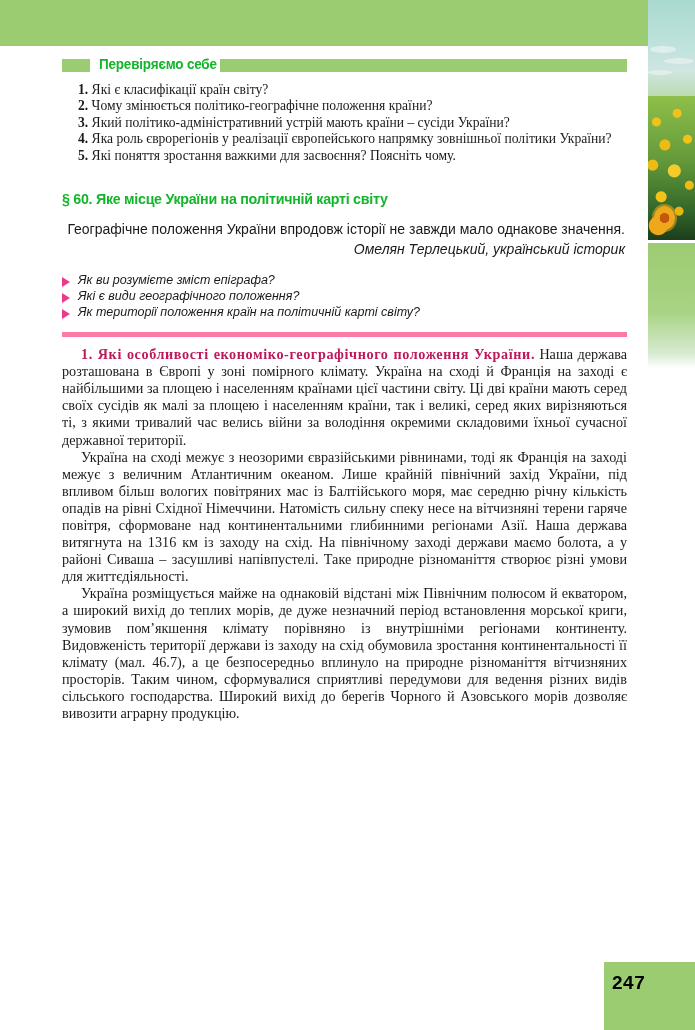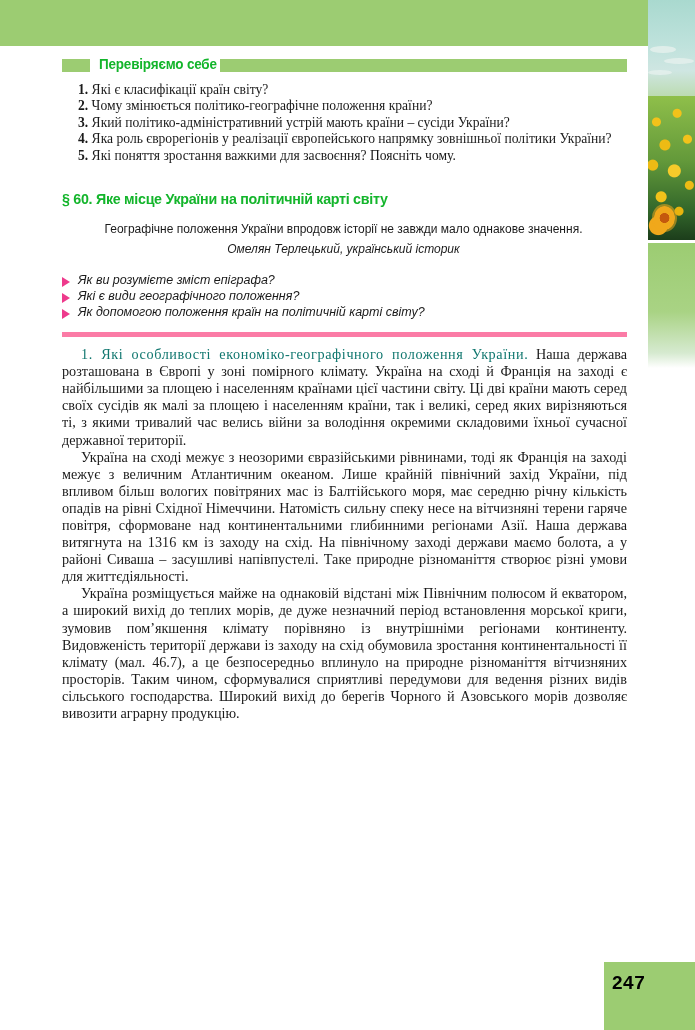--- a/index.html
+++ b/index.html
@@ -179,23 +179,23 @@
     letter-spacing: -0.3px;
     transform: scaleX(.95);
     transform-origin: left center;
     white-space: nowrap;
   }
 
   
   .epigraph {
     margin-top: 14px;
     font-family: "Liberation Sans", sans-serif;
-    font-size: 12px;
+    font-size: 14px;
     line-height: 16px;
-    text-align: center;
+    text-align: right;
     padding-right: 2px;
   }
   .epigraph .epi-author {
     display: block;
     font-style: italic;
     margin-top: 4px;
   }
 
   
   .arrow-list {
@@ -238,22 +238,22 @@
     line-height: 17.1px;
     text-align: justify;
     text-align-last: left;
     hyphens: manual;
   }
   .body-text p {
     margin: 0;
     text-indent: 19px;
   }
   .subhead-inline {
-    color: #0f766e;
-    font-weight: 400;
+    color: #be185d;
+    font-weight: 700;
     letter-spacing: .6px;
   }
 </style>
 </head>
 <body>
 
 <div class="top-band"></div>
 
 <div class="side-photo">
   <div class="sky"></div>
@@ -297,21 +297,21 @@
     <div class="arrow-row">
       <span class="arrow-icon"></span>
       <span class="arrow-text">Як ви розумієте зміст епіграфа?</span>
     </div>
     <div class="arrow-row">
       <span class="arrow-icon"></span>
       <span class="arrow-text">Які є види географічного положення?</span>
     </div>
     <div class="arrow-row">
       <span class="arrow-icon"></span>
-      <span class="arrow-text">Як допомогою положення країн на політичній карті світу?</span>
+      <span class="arrow-text">Як території положення країн на політичній карті світу?</span>
     </div>
   </div>
 
   <div class="pink-rule"></div>
 
   <div class="body-text">
     <p><span class="subhead-inline">1. Які особливості економіко-географічного положення України.</span> <span>Наша держава розташована в Європі у зоні помірного клімату. Україна на сході й Франція на заході є найбільшими за площею і населенням країнами цієї частини світу. Ці дві країни мають серед своїх сусідів як малі за площею і населенням країни, так і великі, серед яких вирізняються ті, з якими тривалий час велись війни за володіння окремими складовими їхньої сучасної державної території.</span></p>
     <p>Україна на сході межує з неозорими євразійськими рівнинами, тоді як Франція на заході межує з величним Атлантичним океаном. Лише крайній північний захід України, під впливом більш вологих повітряних мас із Балтійського моря, має середню річну кількість опадів на рівні Східної Німеччини. Натомість сильну спеку несе на вітчизняні терени гаряче повітря, сформоване над континентальними глибинними регіонами Азії. Наша держава витягнута на 1316 км із заходу на схід. На північному заході держави маємо болота, а у районі Сиваша – засушливі напівпустелі. Таке природне різноманіття створює різні умови для життєдіяльності.</p>
     <p>Україна розміщується майже на однаковій відстані між Північним полюсом й екватором, а широкий вихід до теплих морів, де дуже незначний період встановлення морської криги, зумовив пом’якшення клімату порівняно із внутрішніми регіонами континенту. Видовженість території держави із заходу на схід обумовила зростання континентальності її клімату (мал. 46.7), а це безпосередньо вплинуло на природне різноманіття вітчизняних просторів. Таким чином, сформувалися сприятливі передумови для ведення різних видів сільського господарства. Широкий вихід до берегів Чорного й Азовського морів дозволяє вивозити аграрну продукцію.</p>
   </div>

